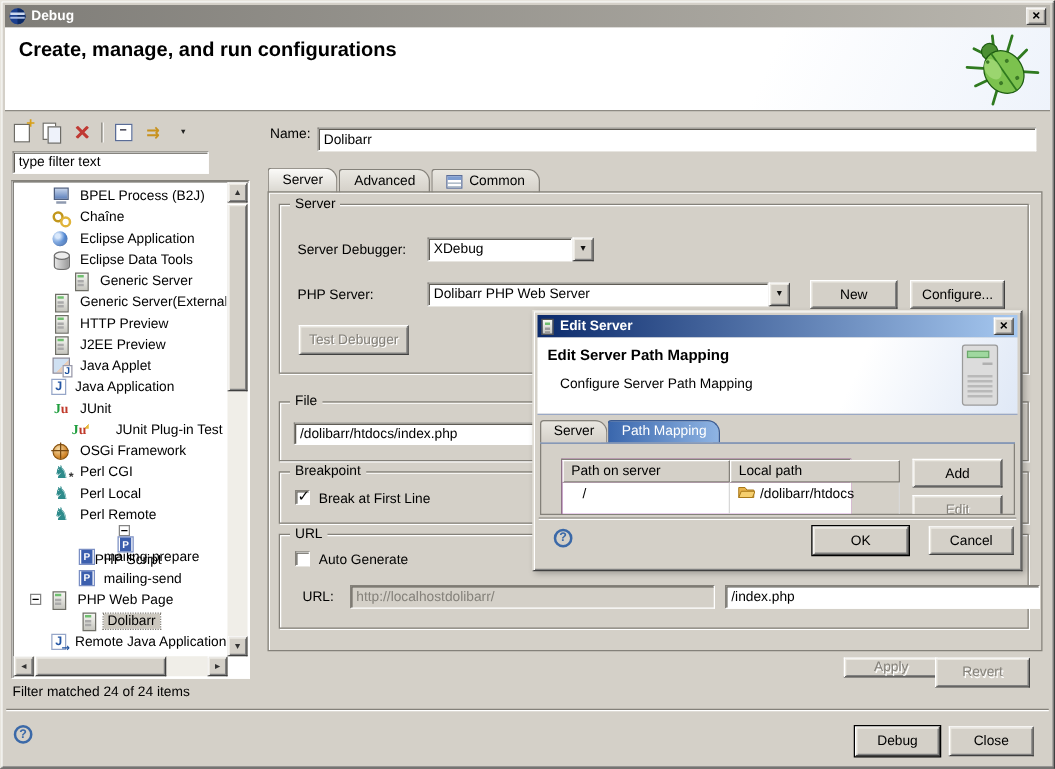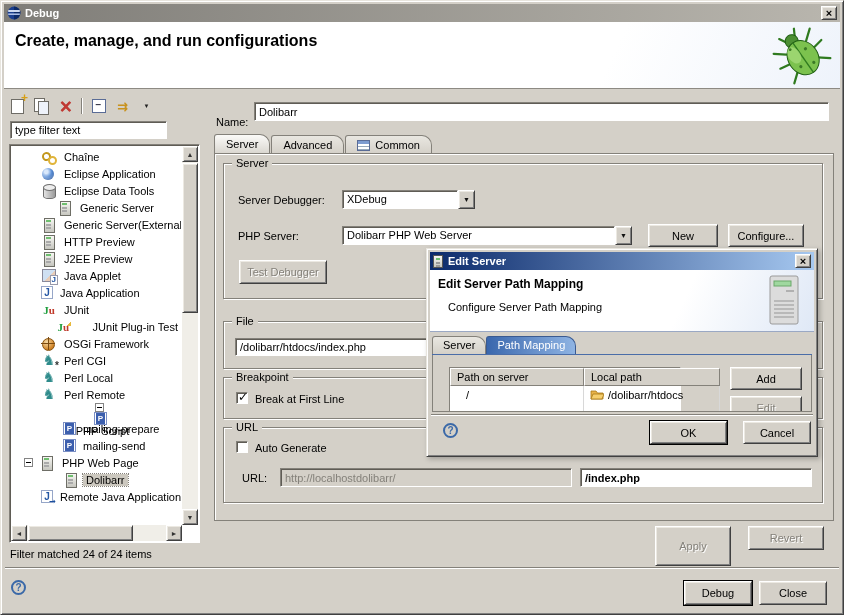--- a/index.html
+++ b/index.html
@@ -99,21 +99,21 @@
 
   
   .vsb { position:absolute; right:1px; top:1px; bottom:17px; width:16px; background:#f0eee8; }
   .hsb { position:absolute; left:1px; right:17px; bottom:1px; height:16px; background:#f0eee8; }
   .sbtn { position:absolute; width:16px; height:16px; display:flex; align-items:center; justify-content:center;
           font-size:7px; color:#333; }
   .thumb { position:absolute; }
   .status { position:absolute; left:9px; top:547px; }
 
   
-  .name-label { position:absolute; left:215px; top:115px; }
+  .name-label { position:absolute; left:215px; top:100px; }
   .main-tabs { position:absolute; left:213px; top:132px; height:21px; display:flex; align-items:flex-end; }
   .mtab { padding:3px 11px 3px; border:1px solid #84817a; border-bottom:none; border-radius:3px 10px 0 0;
           background:linear-gradient(#e9e7e1,#d4d0c8); margin-right:1px; display:flex; gap:5px; align-items:center; }
   .mtab.active { background:linear-gradient(#fbfaf8,#d9d6cf); padding-bottom:4px; }
   .common-tab-icon { width:13px; height:11px; background:#fff; border:1px solid #5a6c96; position:relative; }
   .common-tab-icon::before { content:""; position:absolute; left:0; right:0; top:0; height:3px; background:#7d9cd0; }
   .common-tab-icon::after { content:""; position:absolute; left:0; right:0; top:5px; height:1px; background:#9ab; box-shadow:0 3px 0 #9ab; }
   .content-frame { position:absolute; left:213px; top:152px; width:620px; height:368px;
                    border:1px solid #84817a; box-shadow:inset 1px 1px 0 #fff; }
 
@@ -161,21 +161,21 @@
   .mt-head { display:flex; }
   .mt-hcell { height:18px; background:#d4d0c8; border:1px solid; border-color:#fff #84817a #84817a #fff;
               padding:2px 6px; overflow:hidden; white-space:nowrap; }
   .mt-row { display:flex; height:18px; background:#fff; }
   .mt-cell { padding:2px 6px; border-right:1px solid #d8d8d8; display:flex; align-items:center; gap:4px;
              overflow:hidden; white-space:nowrap; }
   .c1 { width:134px; flex:none; } .c2 { width:136px; flex:none; }
   .dlg-sep { left:4px; right:4px; top:165px; }
 
   
-  .apply-btn { left:654px; top:525px; width:76px; height:40px; }
+  .apply-btn { left:674px; top:525px; width:76px; height:16px; }
   .revert-btn { left:747px; top:525px; width:76px; height:24px; }
   .bottom-sep { left:4px; right:4px; top:566px; }
   .debug-btn { left:683px; top:580px; width:68px; height:24px; }
   .close-btn { left:758px; top:580px; width:68px; height:24px; }
 </style>
 </head>
 <body>
 
 <div id="win">
 
@@ -229,20 +229,25 @@
     <span class="tbi filter-arrows-icon"></span>
     <span class="tbi menu-arrow-icon"></span>
   </div>
 
   <input class="tfield" style="left: 9px; top: 120px; width: 157px; height: 18px;" value="type filter text">
 
   <div class="treebox">
     <div class="tree-rows">
         <div class="trow" style="padding-left: 12px;">
           <span class="tspacer"></span>
+          <span class="tico bpel-monitor-icon"></span>
+          <span class="tlabel">BPEL Process (B2J)</span>
+        </div>
+        <div class="trow" style="padding-left: 12px;">
+          <span class="tspacer"></span>
           <span class="tico keys-icon"></span>
           <span class="tlabel">Chaîne</span>
         </div>
         <div class="trow" style="padding-left: 12px;">
           <span class="tspacer"></span>
           <span class="tico eclipse-sphere-icon"></span>
           <span class="tlabel">Eclipse Application</span>
         </div>
         <div class="trow" style="padding-left: 12px;">
           <span class="tspacer"></span>
@@ -397,21 +402,21 @@
     <span class="checkbox checked" style="position:absolute;left:12px;top:14px"></span>
     <span style="position:absolute;left:31px;top:15px">Break at First Line</span>
   </div>
 
   <div class="group" style="left:222px;top:426px;width:600px;height:76px">
     <span class="glabel">URL</span>
     <span class="checkbox" style="position:absolute;left:12px;top:13px"></span>
     <span style="position:absolute;left:31px;top:14px">Auto Generate</span>
     <span style="position:absolute;left:18px;top:44px">URL:</span>
     <input class="tfield dis" style="left: 56px; top: 40px; width: 292px; height: 19px;" disabled="" value="http://localhostdolibarr/">
-    <input class="tfield" style="left: 356px; top: 40px; width: 232px; height: 19px; font-weight: bold;" value="/index.php">
+    <input class="tfield" style="left: 356px; top: 40px; width: 252px; height: 19px;" value="/index.php">
   </div>
 
   <button class="btn disabled apply-btn">Apply</button>
   <button class="btn disabled revert-btn">Revert</button>
 
   <div class="groove bottom-sep"></div>
   <span class="help-circle" style="left:10px;top:579px">?</span>
   <button class="btn default debug-btn">Debug</button>
   <button class="btn close-btn">Close</button>
 

